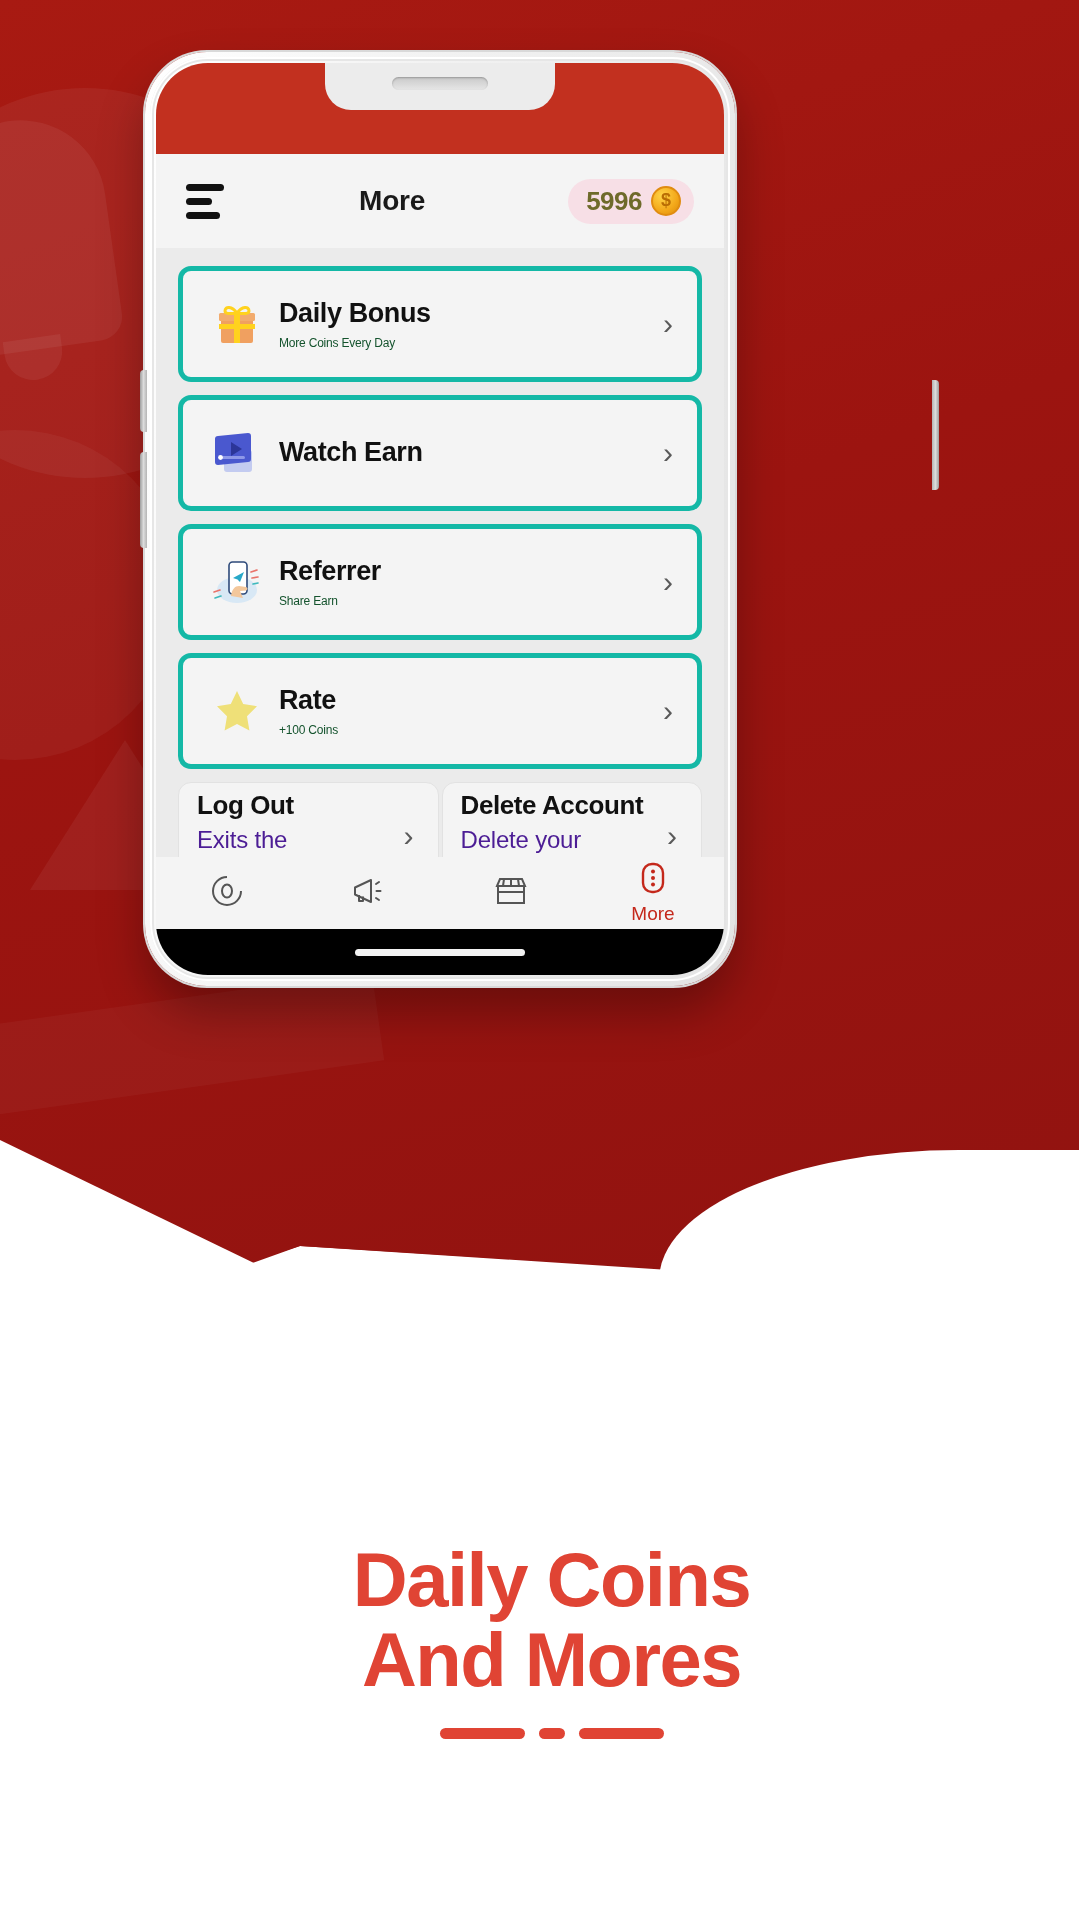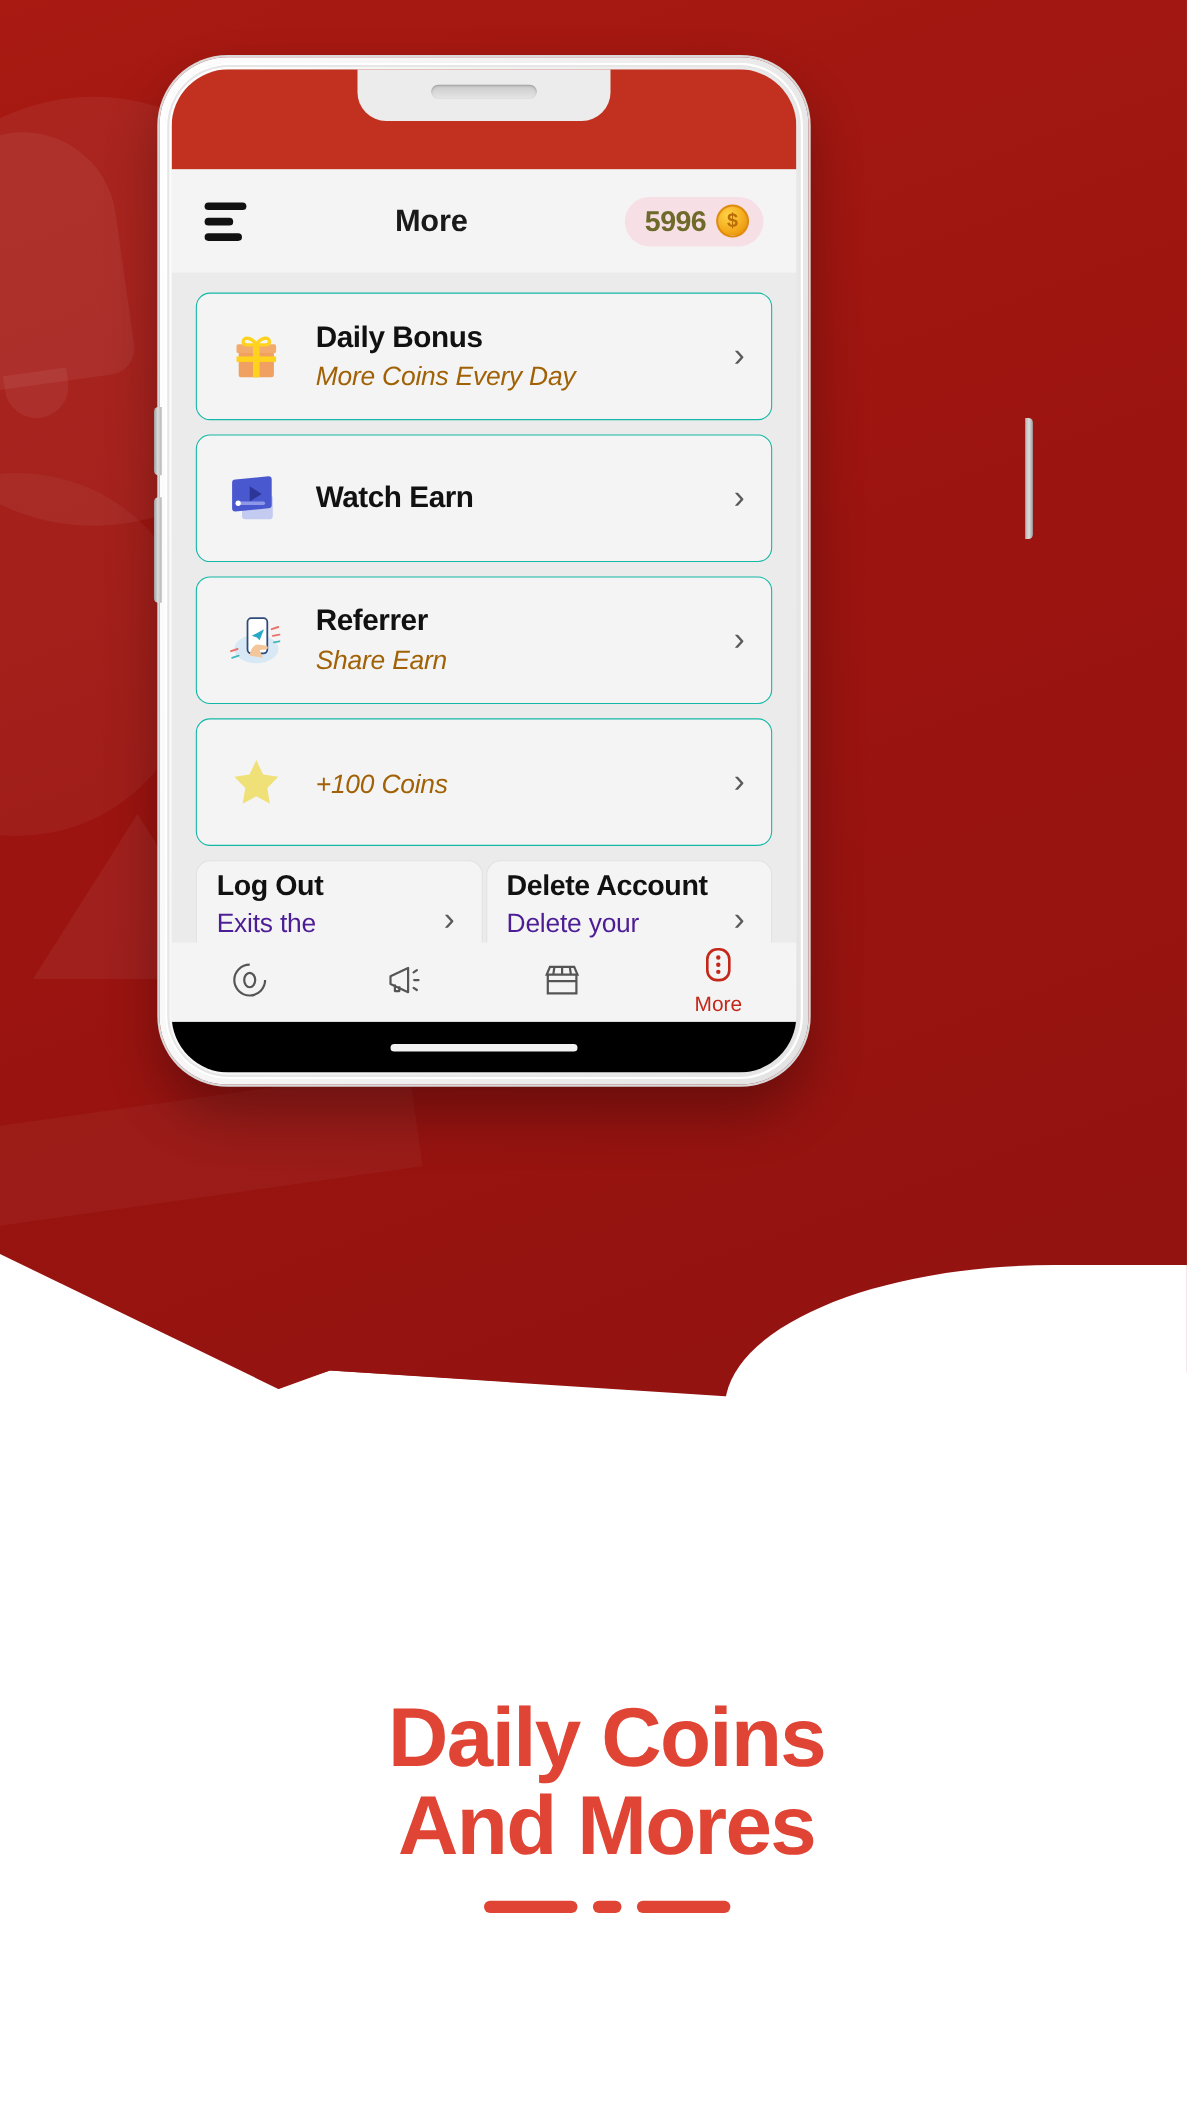--- a/index.html
+++ b/index.html
@@ -146,30 +146,29 @@
     display:flex; align-items:center; justify-content:center;
     font-size:18px; font-weight:700; color:#b96d04;
   }
 
   
   .content {
     position:absolute; left:0; top:185px; right:0; bottom:118px;
     background:#ebebeb; padding:18px 22px 0 22px; overflow:hidden;
   }
   .card {
-    background:#f4f4f4; border:1px solid #14b8a6; border-radius:13px;
+    background:#f4f4f4; border:5px solid #14b8a6; border-radius:13px;
     height:116px; margin-bottom:13px;
     display:flex; align-items:center; padding:0 18px;
     cursor:pointer;
-    gap:12px;
   }
   .card-icon { width:72px; display:flex; align-items:center; justify-content:center; flex-shrink:0; }
   .card-text { flex:1; padding-left:6px; }
   .card-title { font-size:27px; font-weight:700; color:#111; letter-spacing:-0.4px; line-height:1.15; }
-  .card-sub { font-size:24px; color:#a16207; margin-top:6px; letter-spacing:-0.2px;font-style:italic; }
+  .card-sub { font-size:12px; color:#14532d; margin-top:6px; letter-spacing:-0.2px; }
   .chev { font-size:30px; color:#5a5a5a; font-weight:300; padding-right:6px; }
 
   .dual-row { display:flex; gap:3px; }
   .mini-card {
     flex:1; background:#f4f4f4; border:1px solid #e2e2e2; border-radius:13px;
     height:107px; display:flex; align-items:center; padding:0 18px; cursor:pointer;
   }
   .mini-text { flex:1; }
   .mini-title { font-size:26px; font-weight:700; color:#111; letter-spacing:-0.4px; }
   .mini-sub { font-size:24px; color:#4c1d95; margin-top:5px; letter-spacing:-0.2px; }
@@ -302,20 +301,21 @@
           <div class="chev">›</div>
         </div>
 
         <div class="card">
           <div class="card-icon">
             <svg width="48" height="48" viewBox="0 0 48 48">
               <path d="M24 4l6.2 13.1L44 19.2l-10 10.1 2.4 14.3L24 36.9 11.6 43.6 14 29.3 4 19.2l13.8-2.1z" fill="#efe078"></path>
             </svg>
           </div>
           <div class="card-text">
+            <div class="card-title">Rate</div>
             <div class="card-sub">+100 Coins</div>
           </div>
           <div class="chev">›</div>
         </div>
 
         <div class="dual-row">
           <div class="mini-card">
             <div class="mini-text">
               <div class="mini-title">Log Out</div>
               <div class="mini-sub">Exits the application</div>

